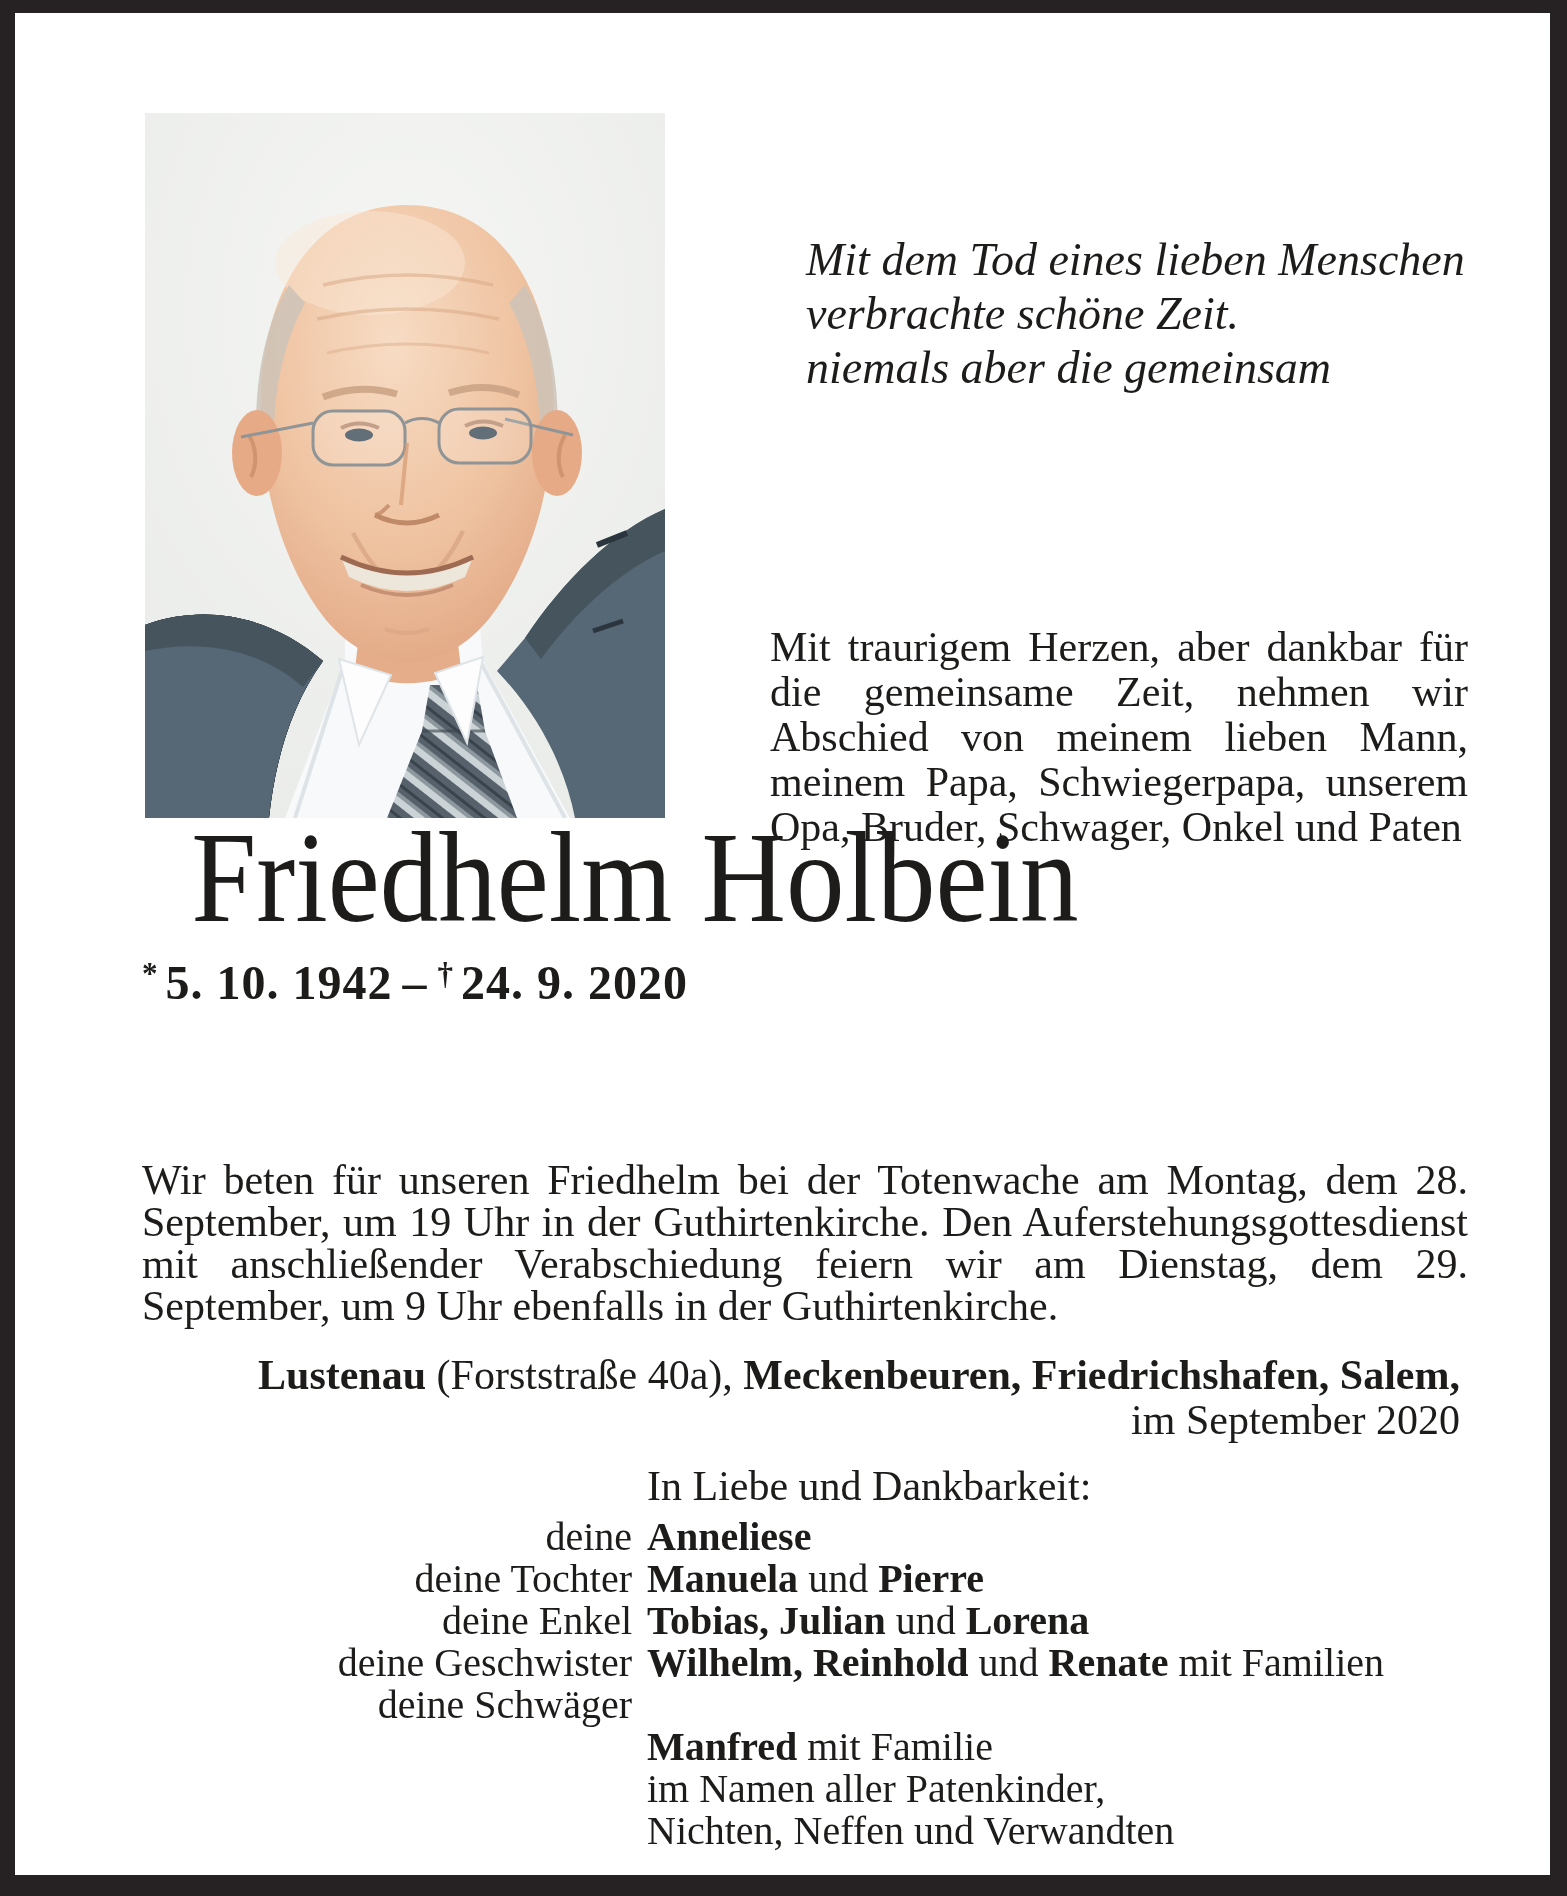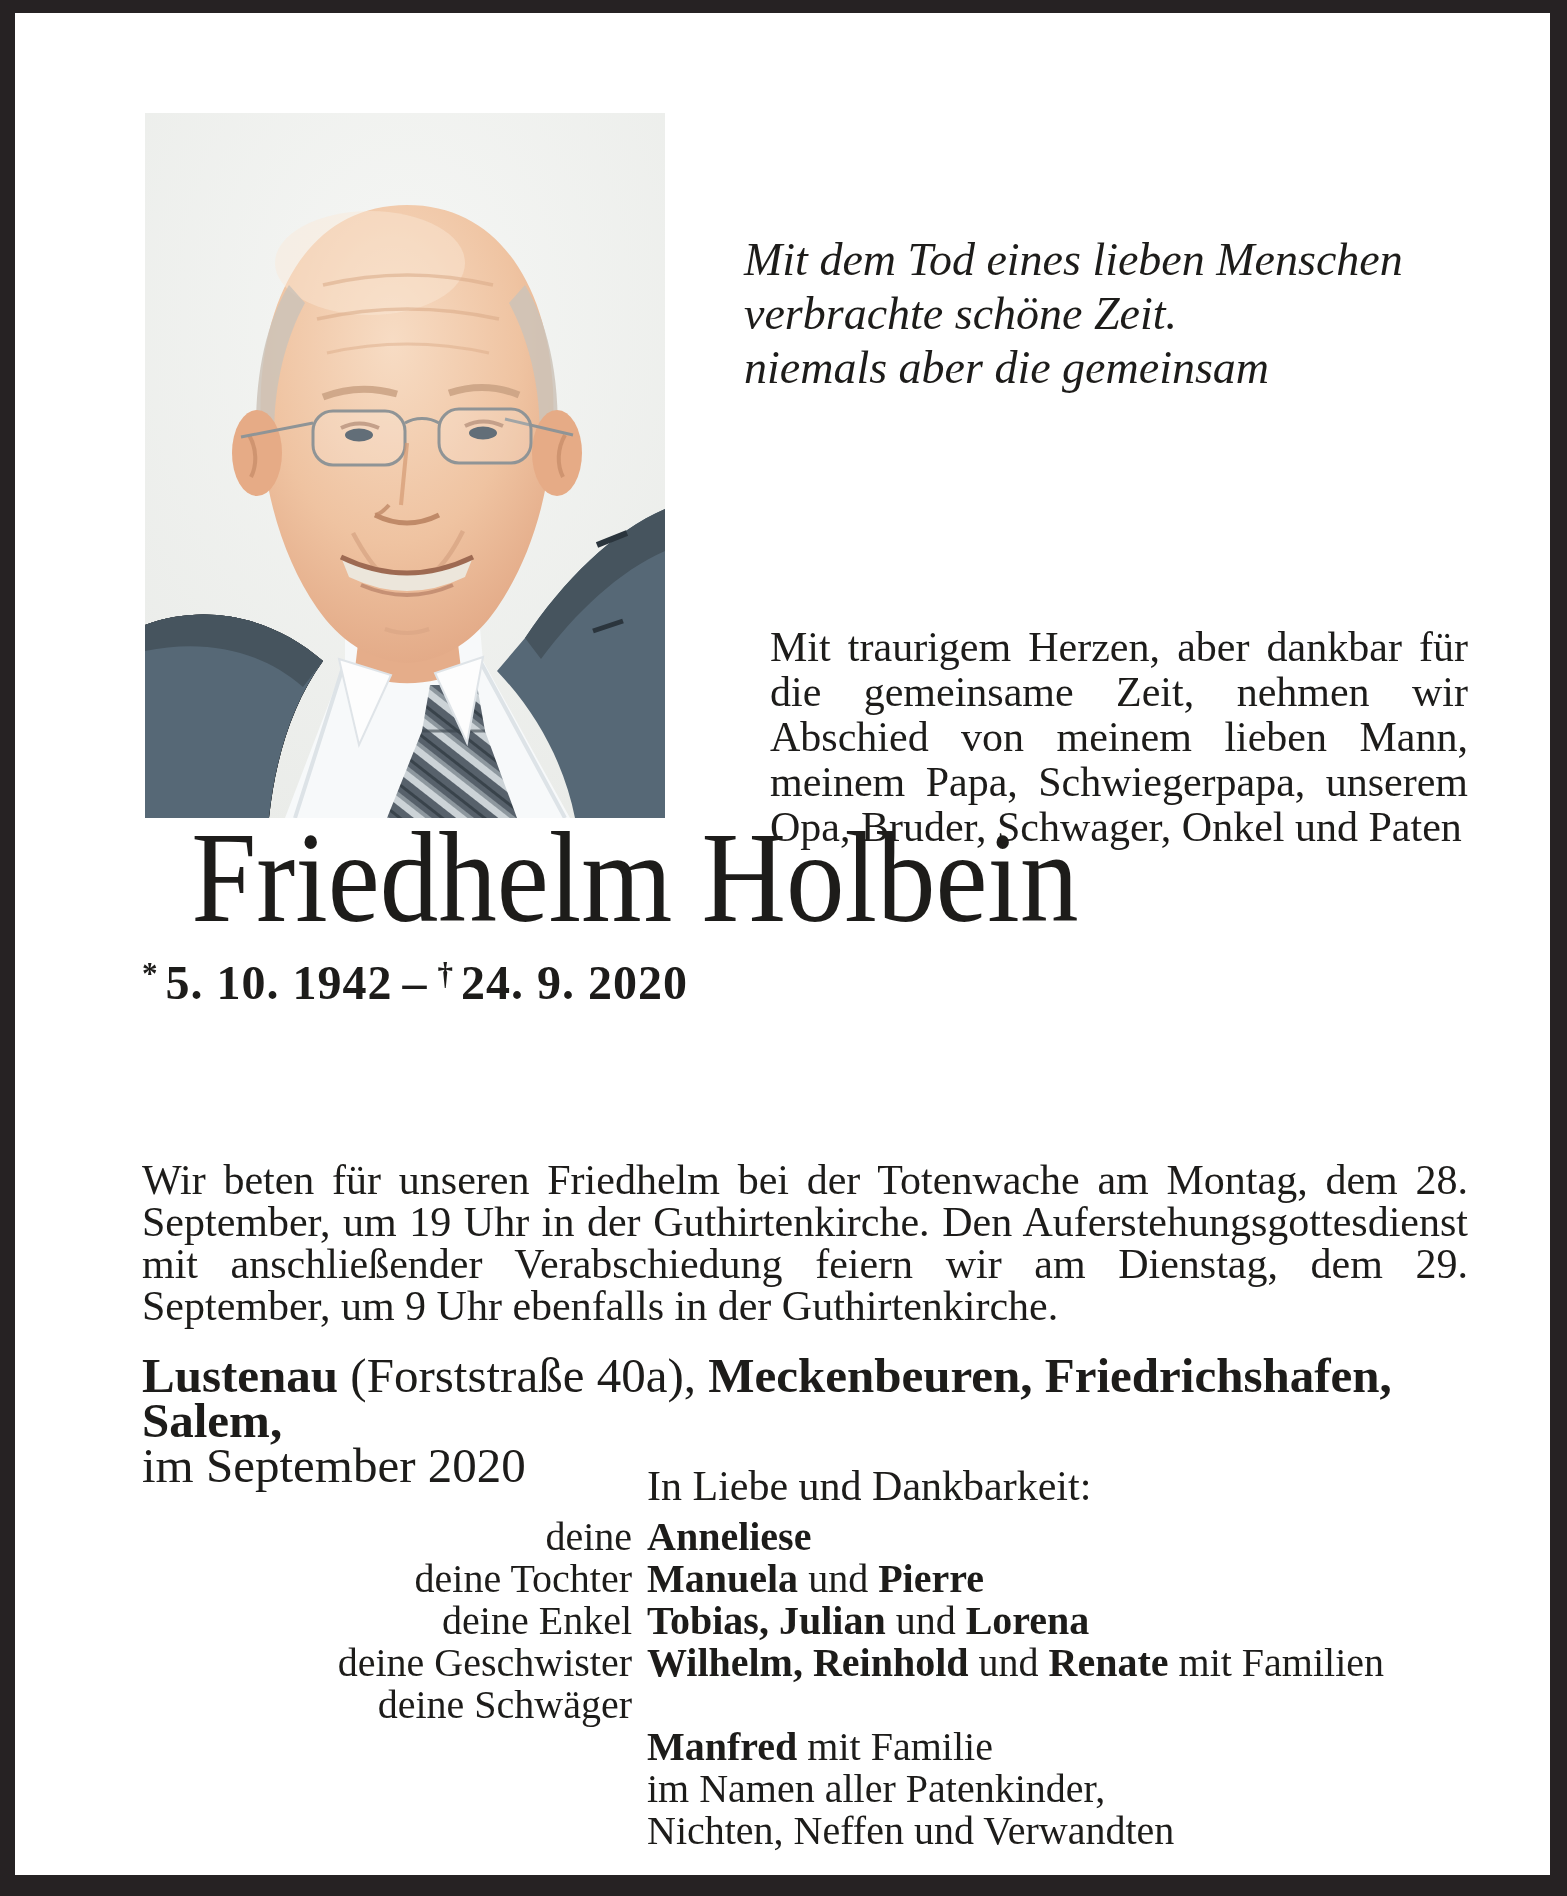--- a/index.html
+++ b/index.html
@@ -18,21 +18,21 @@
   }
   
   .photo{
     position:absolute;left:130px;top:100px;
     width:520px;height:705px;
   }
   .photo svg{display:block;width:100%;height:100%;}
 
   
   .quote{
-    position:absolute;left:729px;top:220px;width:660px;
+    position:absolute;left:791px;top:220px;width:660px;
     font-style:italic;font-size:46px;line-height:54px;
   }
 
   
   .intro{
     position:absolute;left:755px;top:570px;width:698px;
     font-size:42px;line-height:45px;text-align:justify;
   }
 
   .name{
@@ -57,22 +57,22 @@
   .dates .sep{margin:0 10px;}
 
   .para{
     position:absolute;left:127px;width:1326px;margin:0;
     font-size:42px;line-height:42px;text-align:justify;hyphens:manual;
   }
   #para1{top:1016px;}
   #para2{top:1146px;}
 
   .places{
-    position:absolute;left:127px;top:1340px;width:1326px;
-    font-size:49px;line-height:45px;
+    position:absolute;left:119px;top:1340px;width:1326px;
+    font-size:42px;line-height:45px;text-align:right;
   }
   .b{font-weight:bold;}
 
   .closing{
     position:absolute;left:632px;top:1452px;
     font-size:42px;line-height:42px;
   }
 
   .family{
     position:absolute;left:127px;top:1503px;width:1326px;

